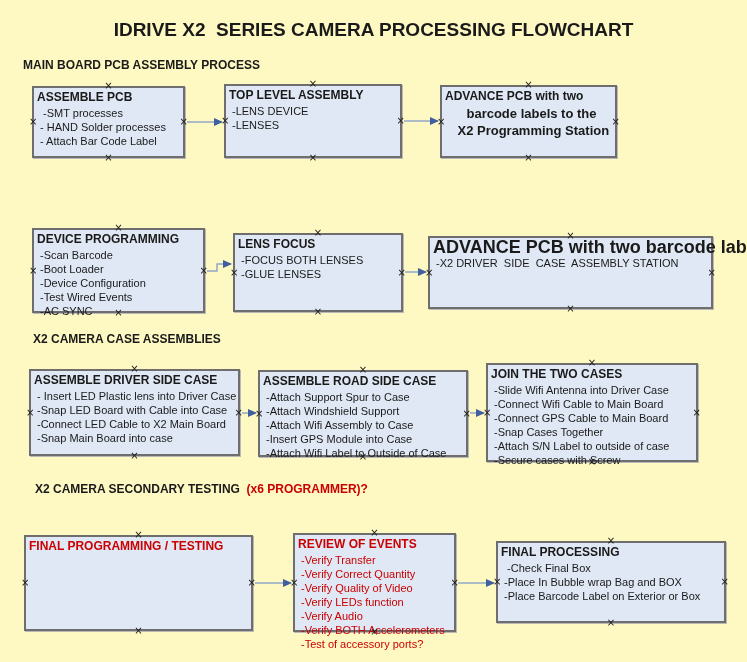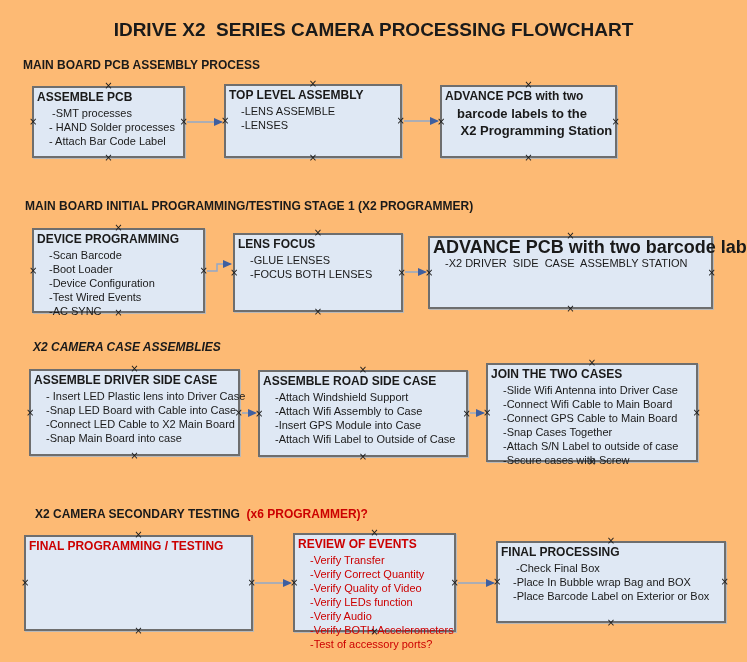--- a/index.html
+++ b/index.html
@@ -1,17 +1,17 @@
 <!DOCTYPE html>
 <html style="--box_fill: #dfe8f4; --box_border: #6e6e6e; --connector_line: #91a8c9; --connector_head: #3f5f9f; --accent_red: #cc0000; --text: #1a1a1a;"><head>
 <meta charset="utf-8">
 <style>
   html,body{margin:0;padding:0;background:#ffffff;}
   .canvas{
-    position:relative;width:747px;height:662px;background:#fdba74;
+    position:relative;width:747px;height:662px;background:#fef9c3;
     font-family:"Liberation Sans","DejaVu Sans",sans-serif;color:var(--text,#1a1a1a);
     overflow:hidden;
   }
   .flow-title{
     position:absolute;left:0;right:0;top:19px;text-align:center;
     font-size:19px;font-weight:bold;letter-spacing:0;white-space:pre;
   }
   .sec-heading{
     position:absolute;font-size:12px;font-weight:bold;white-space:pre;
   }
@@ -21,62 +21,61 @@
     background:var(--box_fill,#dfe8f4);
     border:2px solid var(--box_border,#6e6e6e);
     box-shadow:1px 1px 0 #b9b9b9;
     overflow:visible;
   }
   .fbox-title{
     font-size:12px;font-weight:bold;line-height:17px;
     padding:1px 0 0 3px;white-space:nowrap;
   }
   .fbox-line{
-    font-size:11px;line-height:14px;padding-left:15px;white-space:pre;
-  }
-  .fbox.all-bold .fbox-line{font-weight:bold;font-size:13px;line-height:17px;}
+    font-size:11px;line-height:14px;padding-left:6px;white-space:pre;
+  }
+  .fbox.all-bold .fbox-line{font-weight:bold;font-size:13px;line-height:17px;text-align:center;}
   .fbox.red{color:var(--accent_red,#cc0000);}
   .handle{
     position:absolute;font-size:10px;line-height:1;color:#1b1b1b;
     pointer-events:none;font-family:"DejaVu Sans",sans-serif;
   }
   .h-t{top:-7px;left:50%;transform:translateX(-50%);}
   .h-b{bottom:-7px;left:50%;transform:translateX(-50%);}
   .h-l{left:-5px;top:50%;transform:translateY(-50%);}
   .h-r{right:-5px;top:50%;transform:translateY(-50%);}
   svg.connectors{position:absolute;left:0;top:0;pointer-events:none;}
 </style>
 </head>
 <body>
 
 <div class="canvas">
 
   <div class="flow-title">IDRIVE X2  SERIES CAMERA PROCESSING FLOWCHART</div>
 
   <div class="sec-heading" style="left:23px;top:58px;">MAIN BOARD PCB ASSEMBLY PROCESS</div>
-  <div class="sec-heading" style="left:25px;top:199px;">MAIN BOARD INITIAL PROGRAMMING/TESTING STAGE 1 (X2 PROGRAMMER)</div>
-  <div class="sec-heading" style="left:33px;top:340px;font-style:italic;">X2 CAMERA CASE ASSEMBLIES</div>
-  <div class="sec-heading" style="left:35px;top:507px;text-align:center;"><span>X2 CAMERA SECONDARY TESTING </span><span class="accent"> (x6 PROGRAMMER)?</span></div>
+  <div class="sec-heading" style="left:33px;top:332px;">X2 CAMERA CASE ASSEMBLIES</div>
+  <div class="sec-heading" style="left:35px;top:482px;text-align:center;"><span>X2 CAMERA SECONDARY TESTING </span><span class="accent"> (x6 PROGRAMMER)?</span></div>
 
   <div class="fbox" style="left:32px;top:86px;width:153px;height:72px;">
     <div class="fbox-title">ASSEMBLE PCB</div>
     <div class="fbox-items">
         <div class="fbox-line"> -SMT processes</div>
         <div class="fbox-line">- HAND Solder processes</div>
         <div class="fbox-line">- Attach Bar Code Label</div>
       </div>
   <span class="handle h-t">×</span>
       <span class="handle h-b">×</span>
       <span class="handle h-l">×</span>
       <span class="handle h-r">×</span>
     </div>
   <div class="fbox" style="left:224px;top:84px;width:178px;height:74px;">
     <div class="fbox-title">TOP LEVEL ASSEMBLY</div>
     <div class="fbox-items">
-        <div class="fbox-line">-LENS ASSEMBLE</div>
+        <div class="fbox-line">-LENS DEVICE</div>
         <div class="fbox-line">-LENSES</div>
       </div>
   <span class="handle h-t">×</span>
       <span class="handle h-b">×</span>
       <span class="handle h-l">×</span>
       <span class="handle h-r">×</span>
     </div>
   <div class="fbox all-bold" style="left:440px;top:85px;width:177px;height:73px;">
     <div class="fbox-title">ADVANCE PCB with two</div>
     <div class="fbox-items">
@@ -99,22 +98,22 @@
         <div class="fbox-line">-AC SYNC</div>
       </div>
   <span class="handle h-t">×</span>
       <span class="handle h-b">×</span>
       <span class="handle h-l">×</span>
       <span class="handle h-r">×</span>
     </div>
   <div class="fbox" style="left:233px;top:233px;width:170px;height:79px;">
     <div class="fbox-title">LENS FOCUS</div>
     <div class="fbox-items">
+        <div class="fbox-line">-FOCUS BOTH LENSES</div>
         <div class="fbox-line">-GLUE LENSES</div>
-        <div class="fbox-line">-FOCUS BOTH LENSES</div>
       </div>
   <span class="handle h-t">×</span>
       <span class="handle h-b">×</span>
       <span class="handle h-l">×</span>
       <span class="handle h-r">×</span>
     </div>
   <div class="fbox" style="left:428px;top:236px;width:285px;height:73px;">
     <div class="fbox-title" style="font-size:18px;">ADVANCE PCB with two barcode labels to:</div>
     <div class="fbox-items">
         <div class="fbox-line">-X2 DRIVER  SIDE  CASE  ASSEMBLY STATION</div>
@@ -134,20 +133,21 @@
         <div class="fbox-line">-Snap Main Board into case</div>
       </div>
   <span class="handle h-t">×</span>
       <span class="handle h-b">×</span>
       <span class="handle h-l">×</span>
       <span class="handle h-r">×</span>
     </div>
   <div class="fbox" style="left:258px;top:370px;width:210px;height:87px;">
     <div class="fbox-title">ASSEMBLE ROAD SIDE CASE</div>
     <div class="fbox-items">
+        <div class="fbox-line">-Attach Support Spur to Case</div>
         <div class="fbox-line">-Attach Windshield Support</div>
         <div class="fbox-line">-Attach Wifi Assembly to Case</div>
         <div class="fbox-line">-Insert GPS Module into Case</div>
         <div class="fbox-line">-Attach Wifi Label to Outside of Case</div>
       </div>
   <span class="handle h-t">×</span>
       <span class="handle h-b">×</span>
       <span class="handle h-l">×</span>
       <span class="handle h-r">×</span>
     </div>

